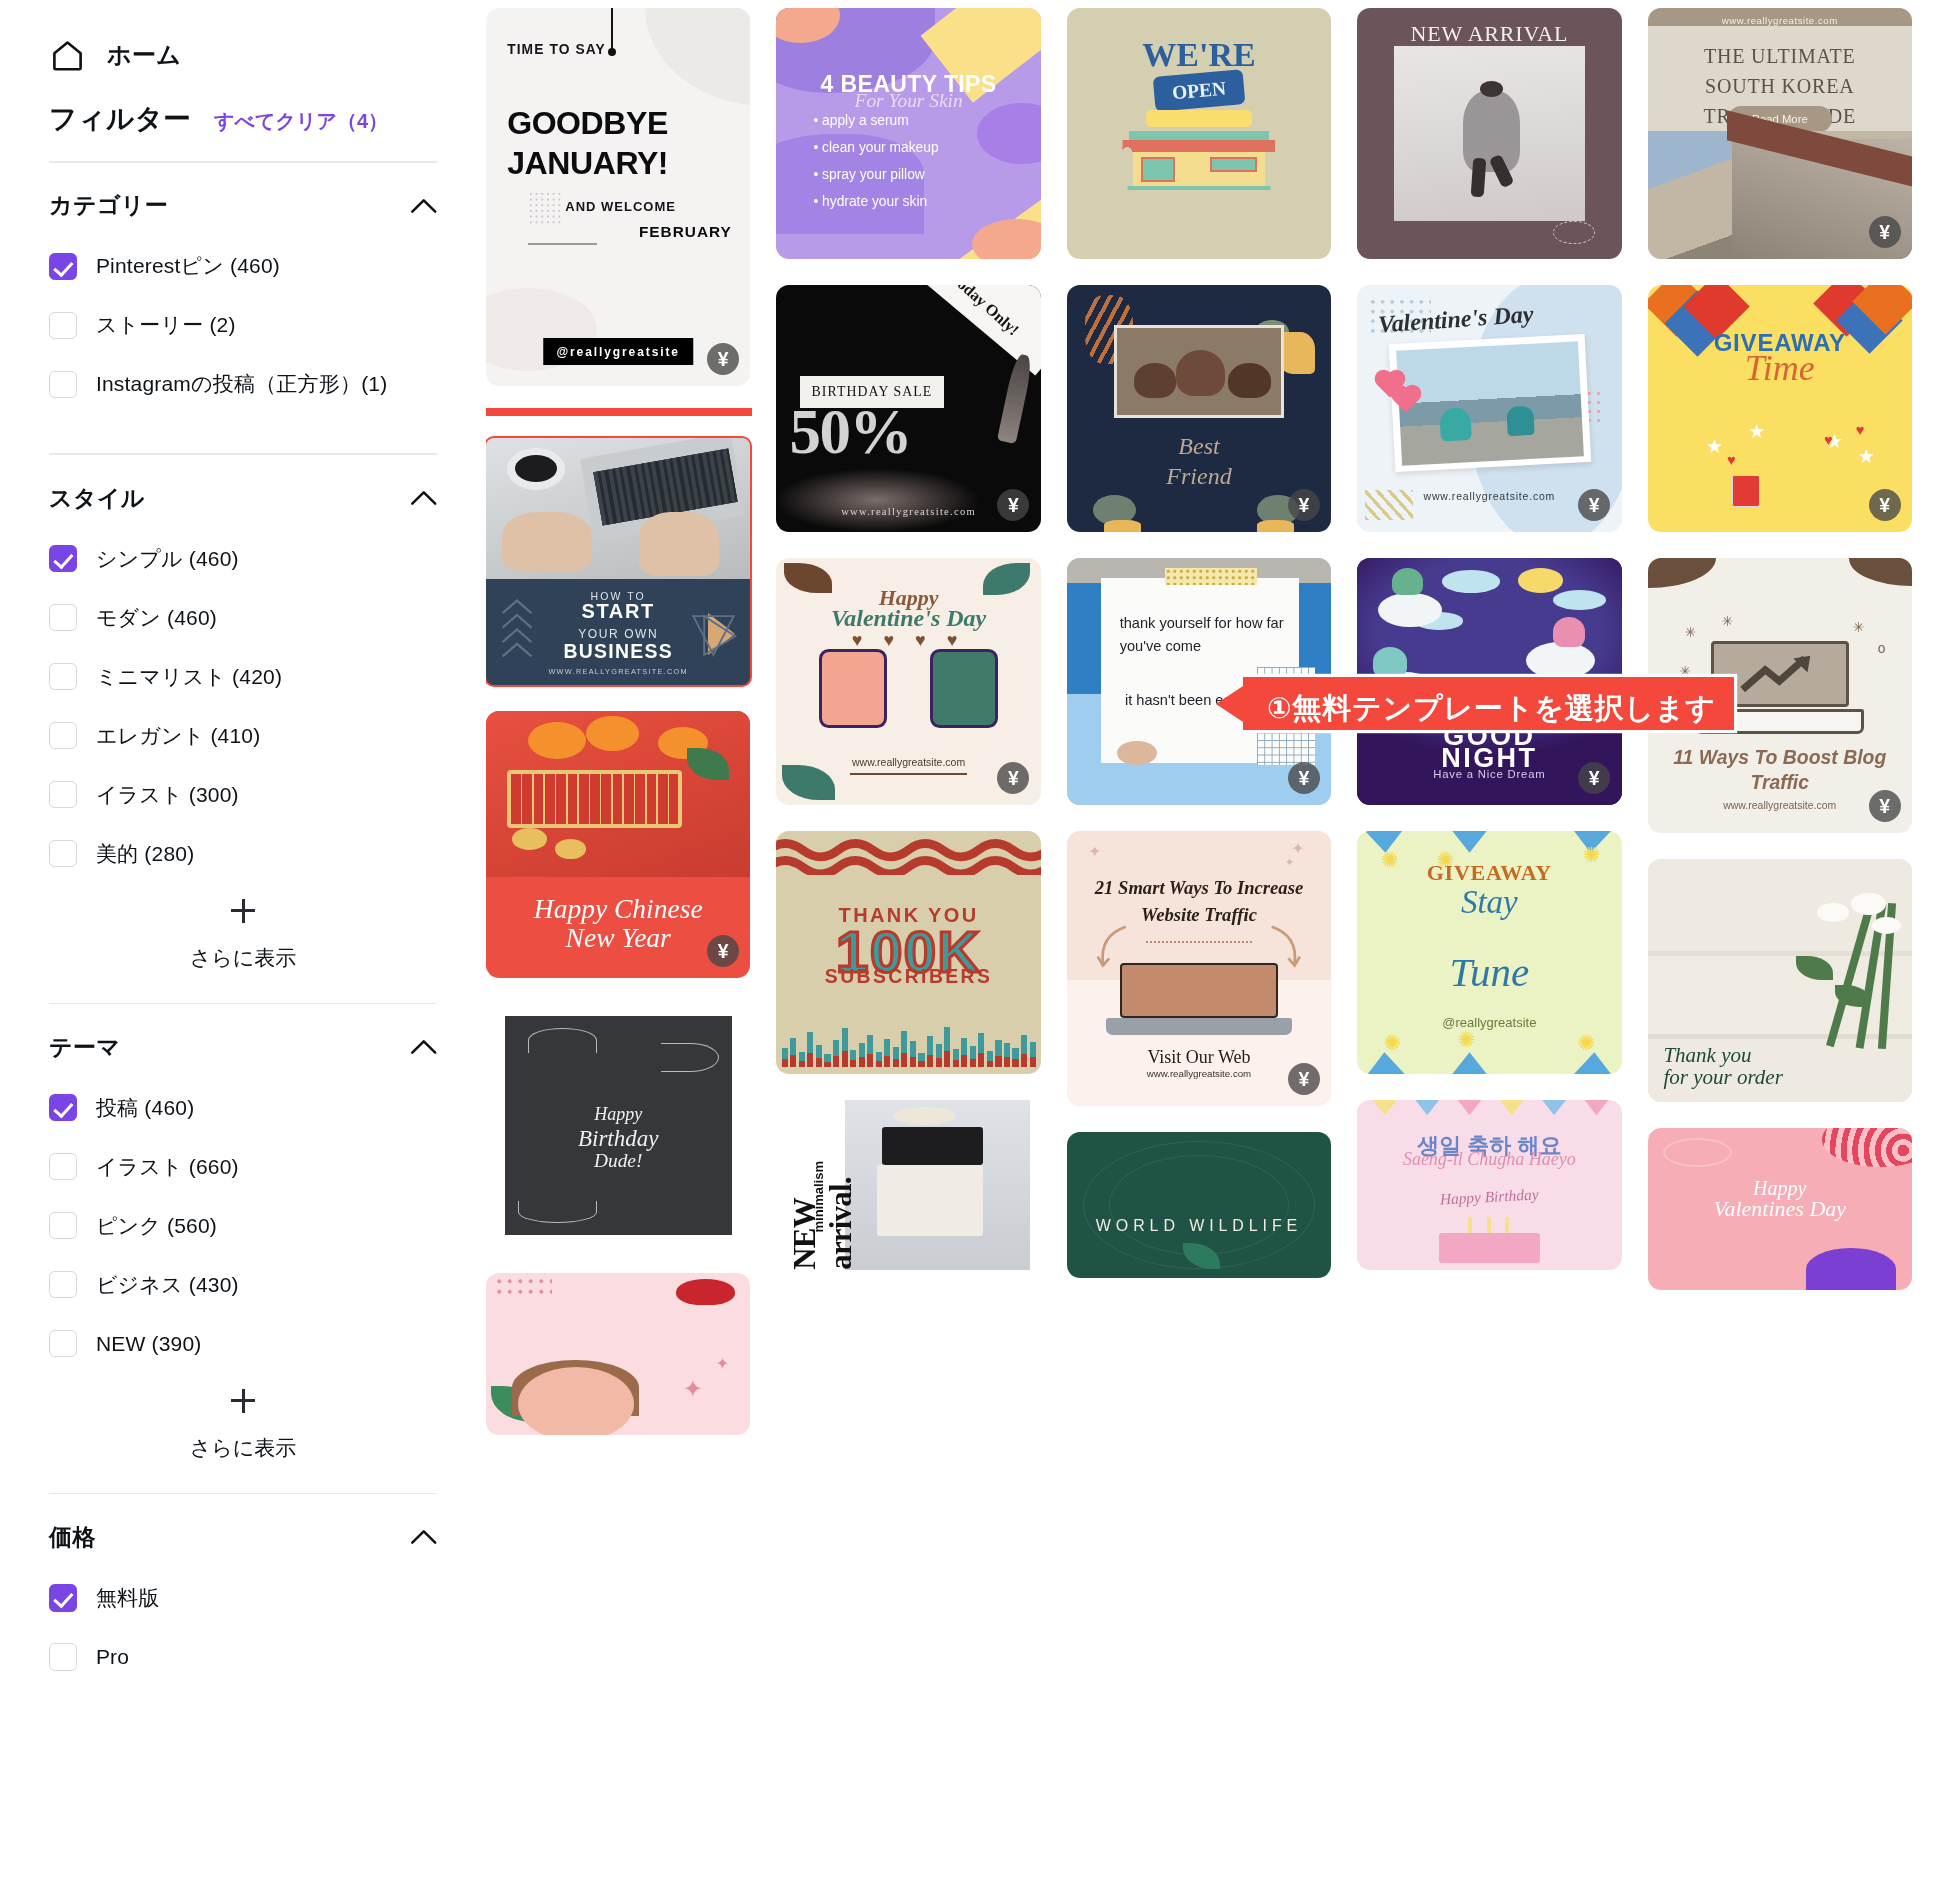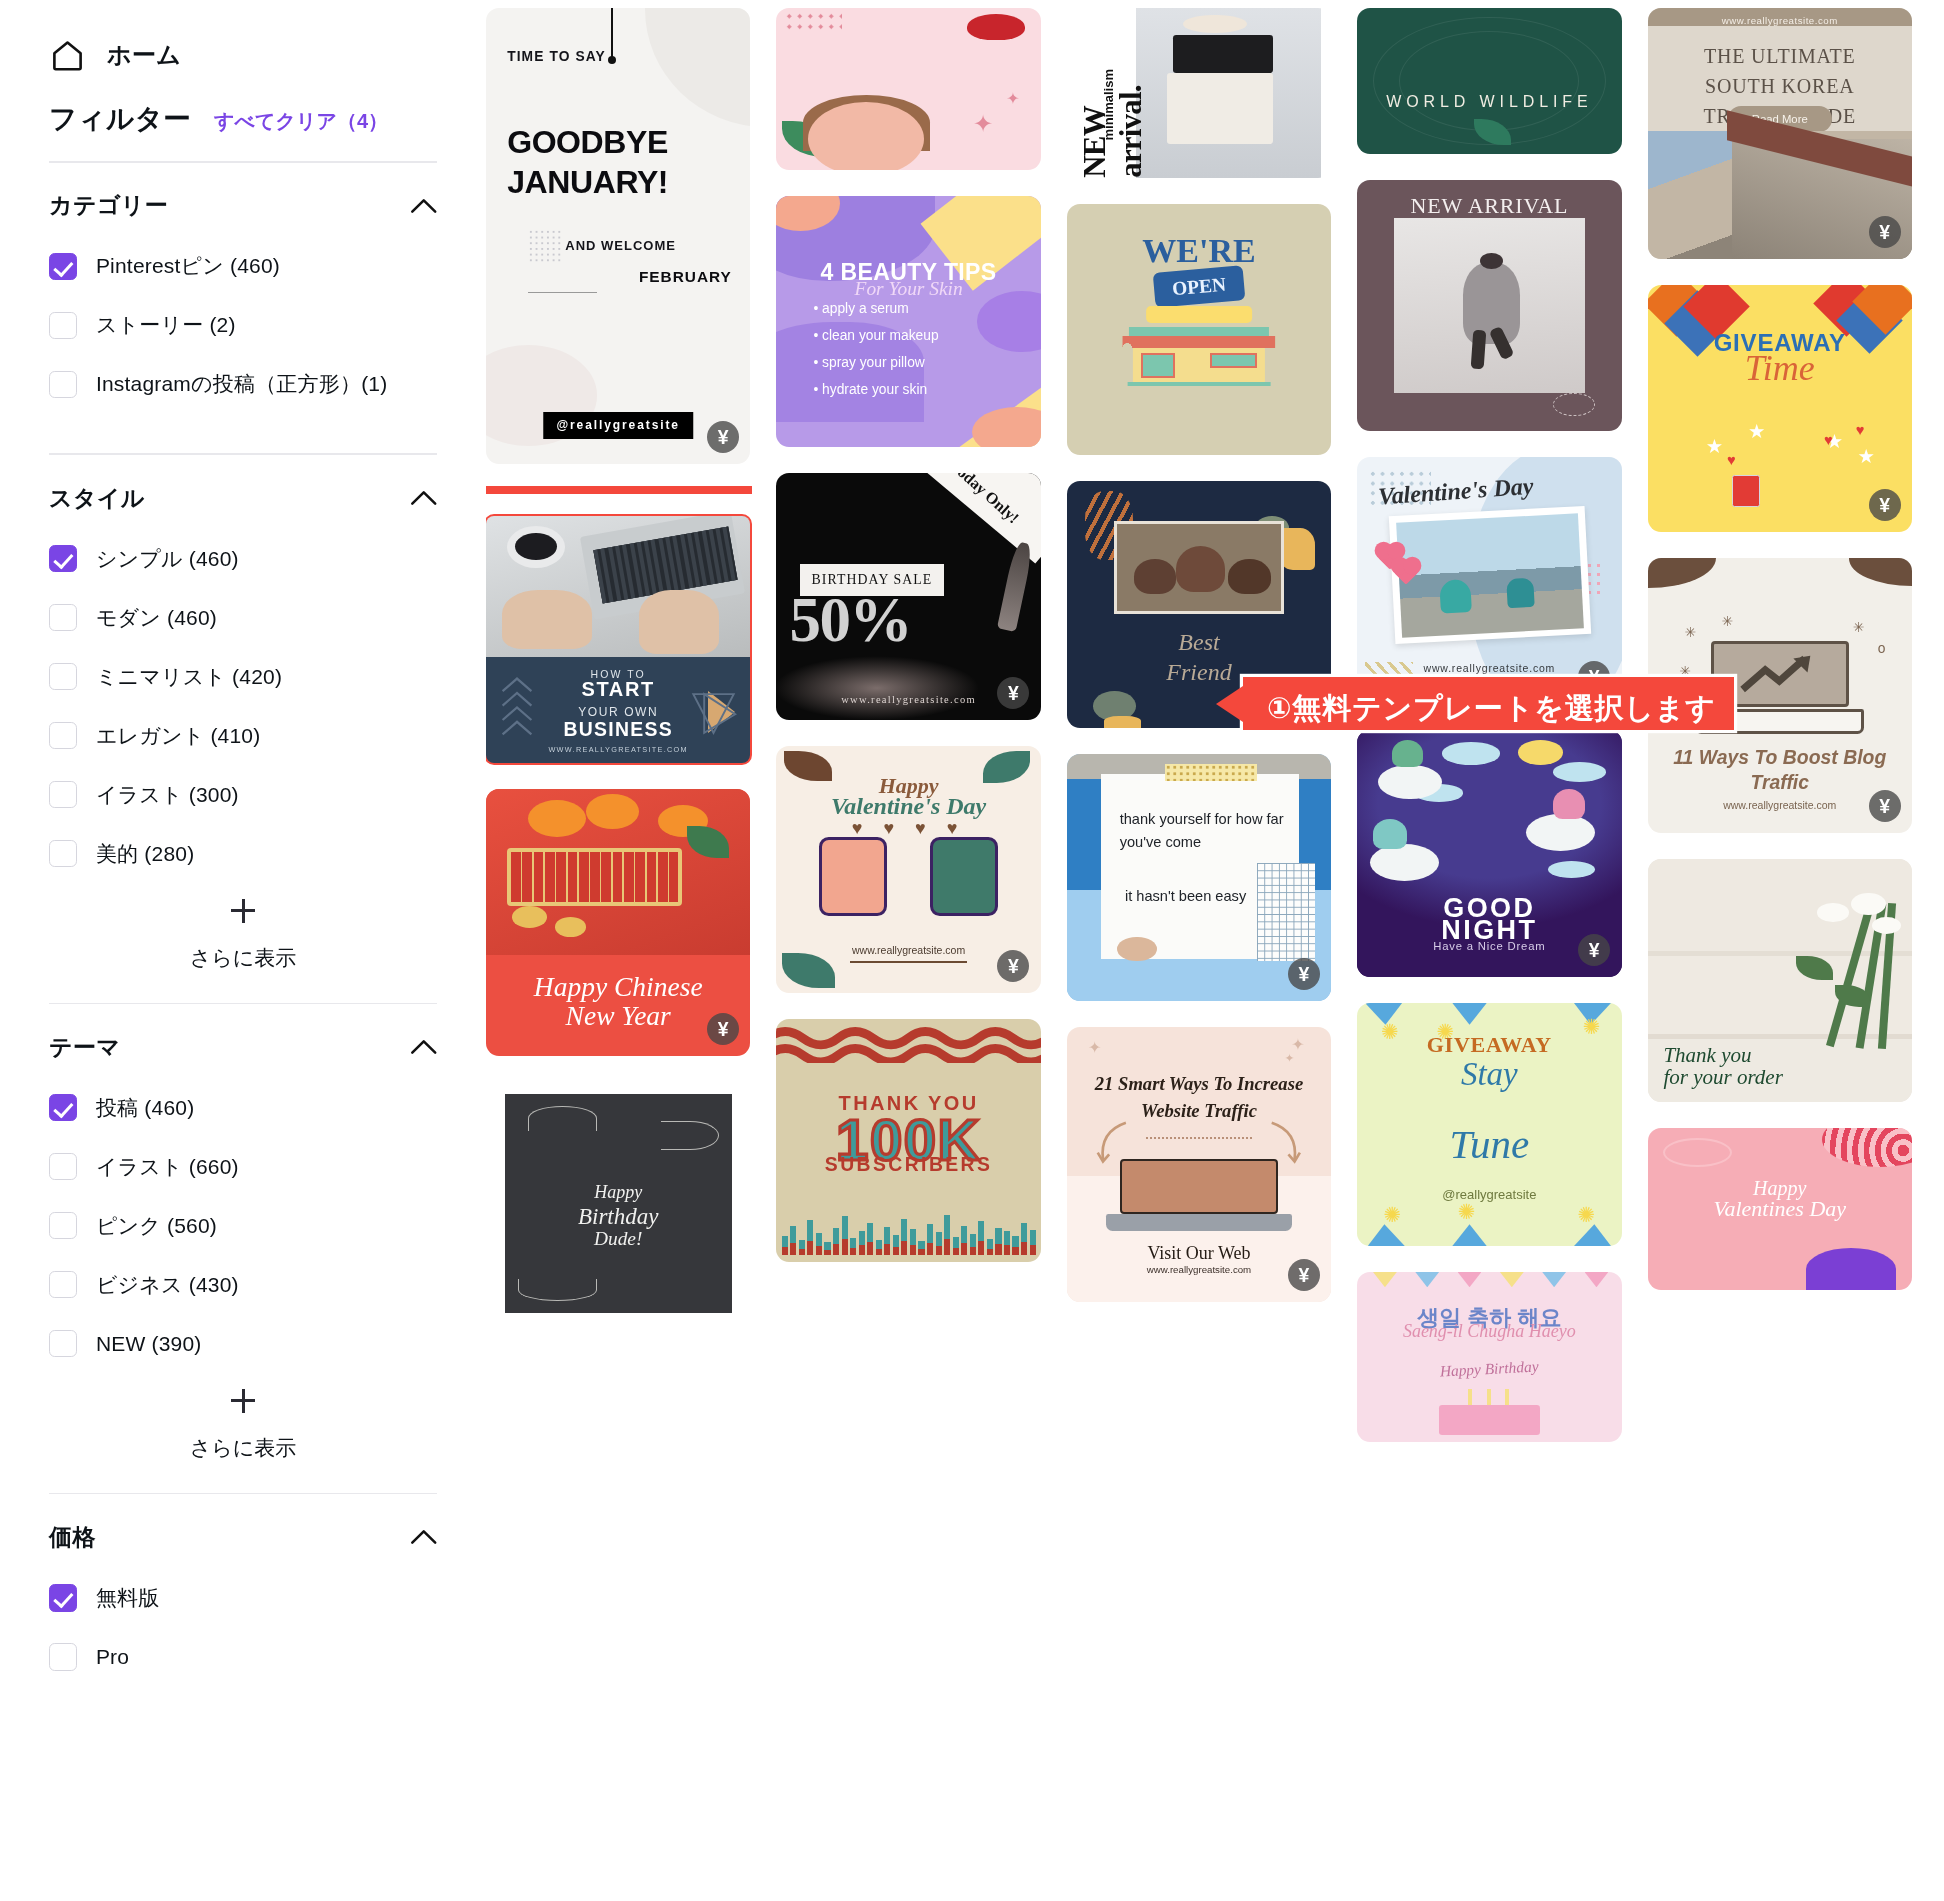--- a/index.html
+++ b/index.html
@@ -495,21 +495,21 @@
             <span class="box"></span>
             <span class="opt-label">Pro</span>
           </div>
         </div>
       </div>
   </aside>
 
   <div class="grid-wrap">
     <div class="grid">
 
-      <div class="card c-goodbye" style="height:456px">
+      <div class="card c-goodbye" style="height:378px">
         <div class="inner">
           <div class="blob"></div>
             <div class="blob2"></div>
           <div class="vline"></div>
             <div class="dot"></div>
           <div class="tts">TIME TO SAY</div>
           <div class="big"><span>GOODBYE</span><br><span>JANUARY!</span></div>
           <div class="dotsq"></div>
           <div class="and">AND WELCOME</div>
           <div class="dline"></div>

